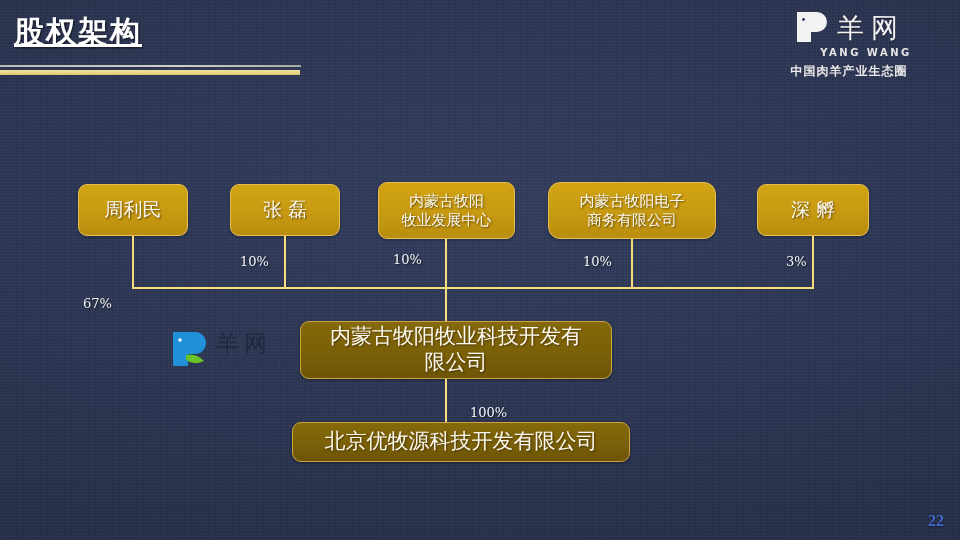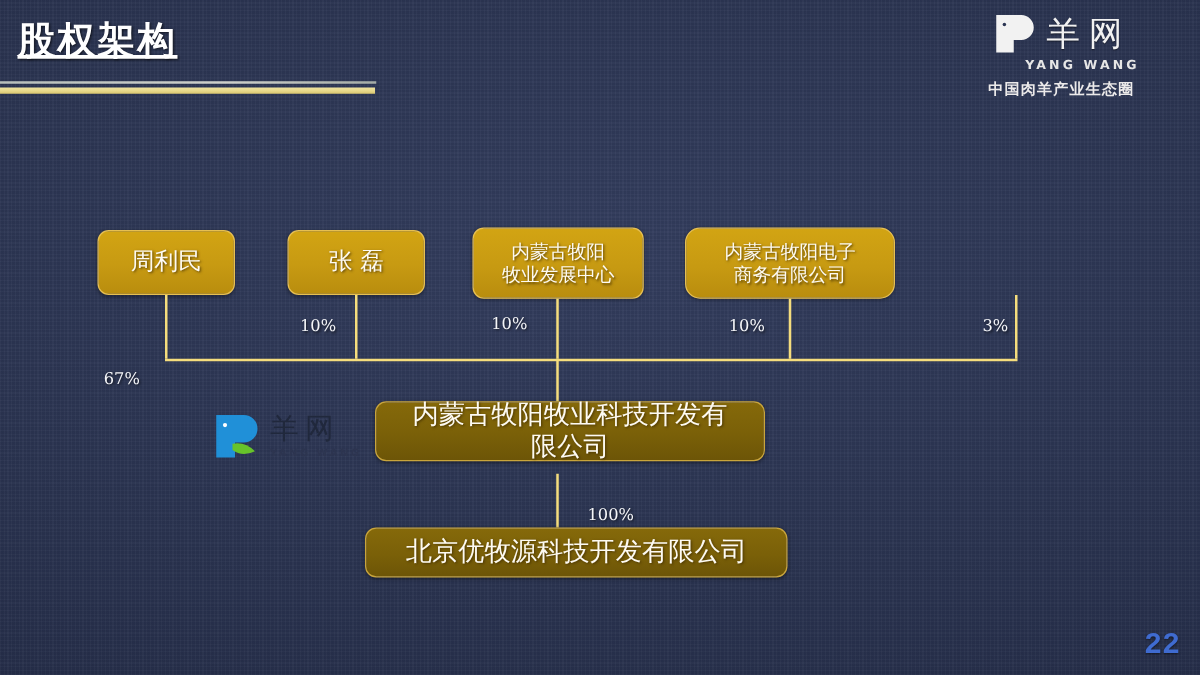--- a/index.html
+++ b/index.html
@@ -87,21 +87,21 @@
   #clogo{position:absolute;left:168px;top:322px;width:128px;height:54px;
          display:flex;align-items:center;gap:4px;}
   #clogo .cmark{width:44px;height:44px;}
   #clogo .cwordwrap{display:flex;flex-direction:column;}
   #clogo .cword{font-size:23px;color:#20283c;letter-spacing:5px;line-height:1;
                 font-family:"DejaVu Serif","Liberation Serif",serif;}
   #clogo .clatin{font-size:8px;color:#2d3550;letter-spacing:2px;margin-top:3px;font-weight:bold;}
 
   
   #pageno{position:absolute;right:16px;bottom:10px;color:#3f6bd0;
-          font-size:24px;font-weight:bold;font-family:Liberation Mono, monospace;
+          font-size:16px;font-weight:bold;font-family:Liberation Serif, serif;
           text-shadow:0 1px 2px rgba(0,0,0,.5);}
 </style>
 </head>
 <body>
 
 <div id="slide">
 
   <div id="title">股权架构</div>
   <div id="rule-top"></div>
   <div id="rule-bot"></div>
@@ -125,20 +125,21 @@
   <div class="node top" style="left:78px;top:184px;width:110px;height:52px;">周利民</div>
 
   <div class="node top" style="left:230px;top:184px;width:110px;height:52px;">张 磊</div>
 
   <div class="node top small" style="left:378px;top:182px;width:137px;height:57px;white-space:pre-line;">内蒙古牧阳
 牧业发展中心</div>
 
   <div class="node top small" style="left:548px;top:182px;width:168px;height:57px;white-space:pre-line;border-radius:12px;">内蒙古牧阳电子
 商务有限公司</div>
 
+  <div class="node top" style="left:757px;top:184px;width:112px;height:52px;">深 孵</div>
 
   <div class="vline" style="left:132px;top:236px;height:51px;"></div>
   <div class="vline" style="left:284px;top:236px;height:51px;"></div>
   <div class="vline" style="left:445px;top:239px;height:48px;"></div>
   <div class="vline" style="left:631px;top:239px;height:48px;"></div>
   <div class="vline" style="left:812px;top:236px;height:51px;"></div>
 
   <div class="hline" style="left:132px;top:287px;width:682px;"></div>
 
   <div class="vline" style="left:445px;top:287px;height:34px;"></div>
@@ -157,21 +158,21 @@
         <circle cx="12" cy="13" r="1.7" fill="#ffffff"></circle>
         <path d="M18 28 q10 -2 18 6 q-10 5 -18 -1 z" fill="#67c32a"></path>
       </svg>
     </span>
     <span class="cwordwrap">
       <span class="cword">羊网</span>
       <span class="clatin">YANG WANG</span>
     </span>
   </div>
 
-  <div class="node mid" style="left:300px;top:321px;width:312px;height:48px;padding:0 28px;">内蒙古牧阳牧业科技开发有限公司</div>
+  <div class="node mid" style="left:300px;top:321px;width:312px;height:58px;padding:0 28px;">内蒙古牧阳牧业科技开发有限公司</div>
 
   <div class="vline" style="left:445px;top:379px;height:43px;"></div>
   <div class="pct" style="left:470px;top:394px;margin-top:11px;">100%</div>
 
   <div class="node bottom" style="left:292px;top:422px;width:338px;height:40px;">北京优牧源科技开发有限公司</div>
 
   <div id="pageno">22</div>
 
 </div>
 

